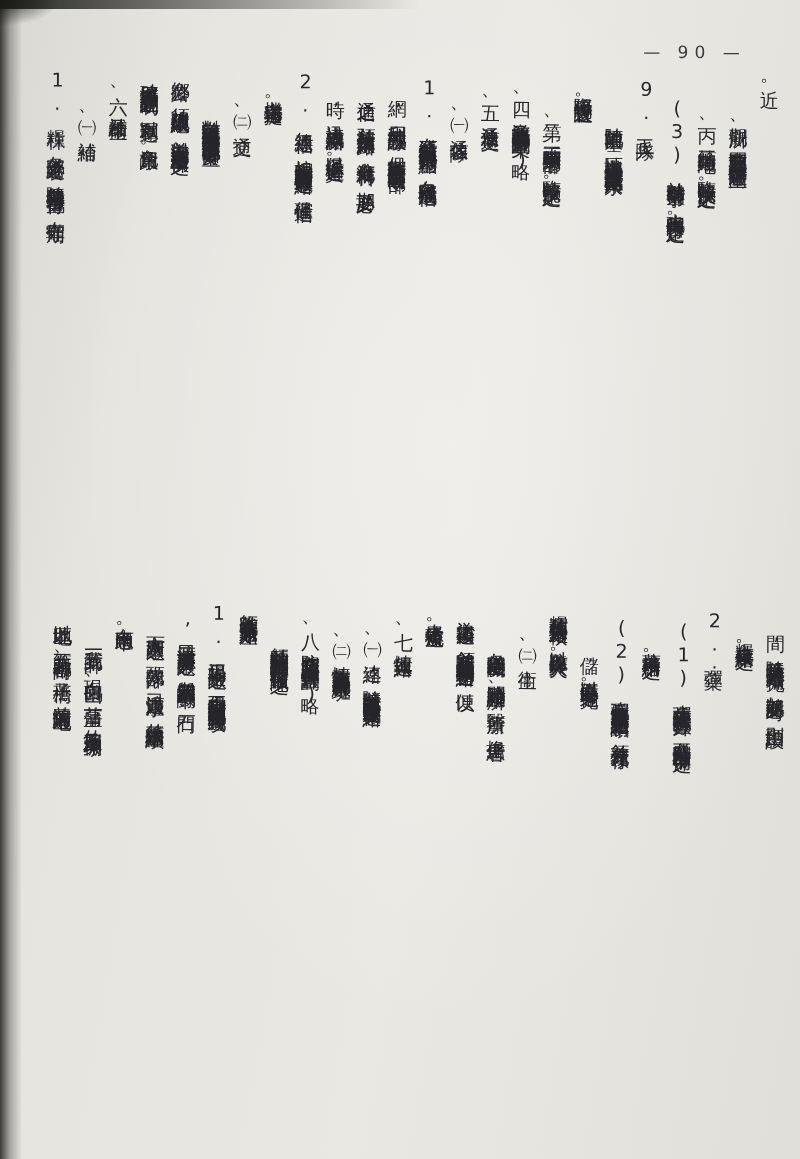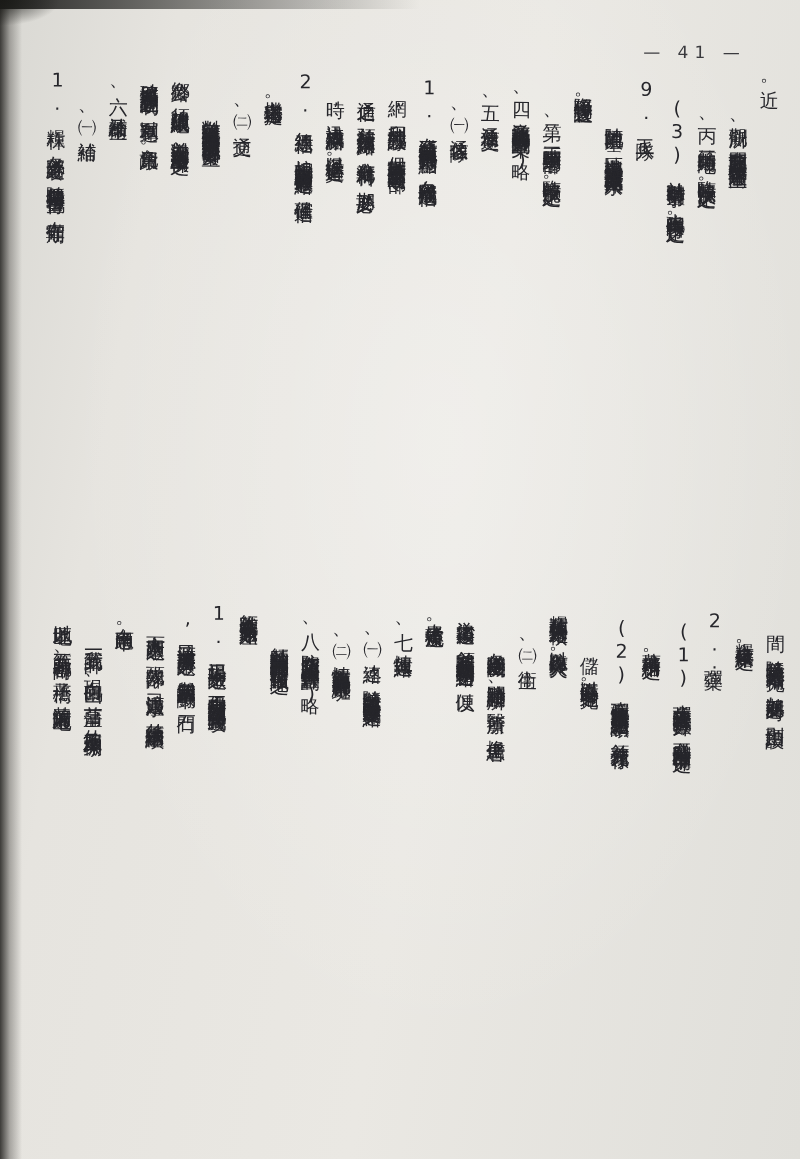--- a/index.html
+++ b/index.html
@@ -45,21 +45,21 @@
     font-size:19px; letter-spacing:1.2px; line-height:1;
     color:#26262b;
     text-align:left;
   }
 </style>
 </head>
 <body>
 
 <div class="page">
   <div class="content">
-    <div class="page-number">— 41 —</div>
+    <div class="page-number">— 90 —</div>
     <div class="block block-top">
         <div class="col" style="padding-top: 5px;">近。</div>
         <div class="col" style="padding-top: 42px;">觀測所、東門北門及西門城樓上及各附近高屋上。</div>
         <div class="col" style="padding-top: 43px;">丙、第三時期陣地,臨時依狀況決定之。</div>
         <div class="col" style="padding-top: 27px;">(3)効時射準備射擊,由砲兵隊長自行定之。</div>
         <div class="col" style="padding-top: 8px;">9.工兵隊</div>
         <div class="col" style="padding-top: 43px;">陣地前阻塞,地區之構築與地雷之敷設及城南江岸與水</div>
         <div class="col" style="padding-top: 13px;">際障碍物之設置。</div>
         <div class="col" style="padding-top: 40px;">第二、三兩時期軍隊部署,臨時依狀況定之。</div>
         <div class="col" style="padding-top: 18px;">四、逆襲及臨機攻勢轉移計劃草案(略)</div>

